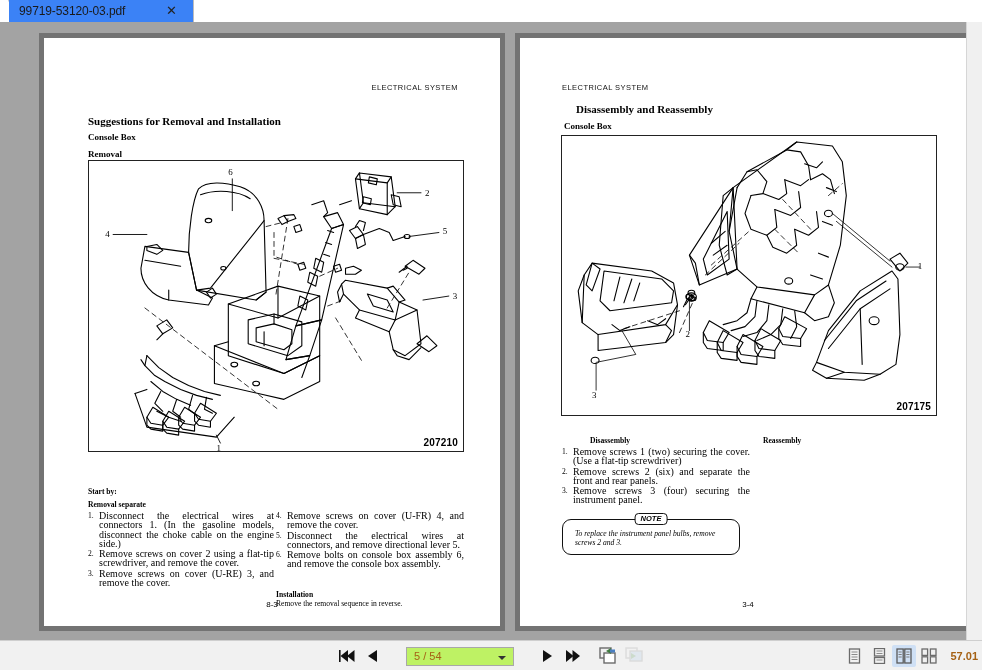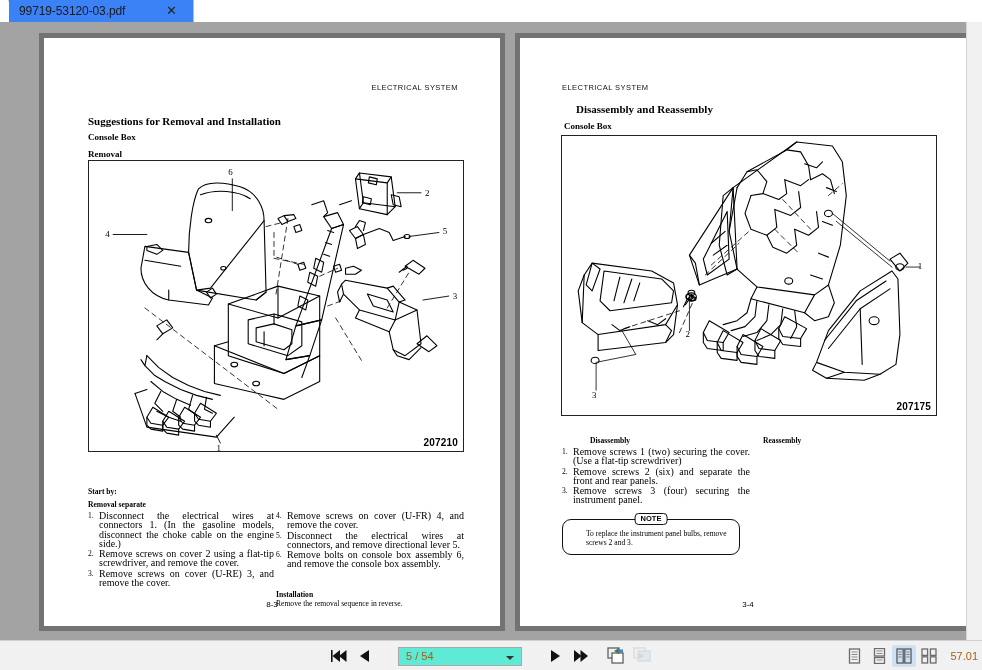--- a/index.html
+++ b/index.html
@@ -132,21 +132,22 @@
     font-size: 8px; color: #000;
   }
 
   
   .note-wrap { position: absolute; }
   .note-box {
     position: relative;
     border: 1px solid #111;
     border-radius: 9px;
     box-sizing: border-box;
-    padding: 9px 8px 6px 23px;
+    padding: 9px 8px 6px 12px;
+    font-style: italic;
   }
   .note-label {
     position: absolute; left: 50%; top: -7px;
     transform: translateX(-50%);
     background: #fff;
     border: 1.4px solid #111;
     border-radius: 4px;
     padding: 0px 5px 1px 5px;
     font-family: "Liberation Sans", sans-serif;
     font-weight: bold; font-size: 7.5px; color: #000;
@@ -172,22 +173,22 @@
     justify-content: center; gap: 0px;
   }
   .tb-btn {
     width: 26px; height: 26px;
     display: flex; align-items: center; justify-content: center;
     cursor: pointer; user-select: none;
   }
   .tb-btn.disabled { opacity: 0.35; cursor: default; }
 
   .pagefield {
-    width: 124px; height: 19px;
-    background: #5eead4;
+    width: 108px; height: 19px;
+    background: #bef264;
     border: 1px solid #a8a8a8;
     display: flex; align-items: center;
     margin: 0 20px; position: relative;
     box-sizing: border-box;
   }
   .pagefield span {
     font-family: "Liberation Sans", sans-serif;
     font-size: 11px; color: #a56114;
     margin-left: 7px;
   }
@@ -195,21 +196,21 @@
     position: absolute; right: 7px; top: 8px;
     width: 0; height: 0;
     border-left: 4px solid transparent;
     border-right: 4px solid transparent;
     border-top: 4px solid #333;
   }
 
   .tb-right {
     position: absolute; right: 0; top: 0;
     height: 30px; display: flex; align-items: center;
-    padding-right: 4px; gap: 1px;
+    padding-right: 4px; gap: 1px; font-weight: bold;
   }
   .view-btn {
     width: 24px; height: 22px;
     display: flex; align-items: center; justify-content: center;
     cursor: pointer; border-radius: 2px;
   }
   .view-btn.active { background: #cfe0f5; }
   .zoomval {
     font-family: "Liberation Sans", sans-serif;
     font-size: 11px; color: #a56114;

